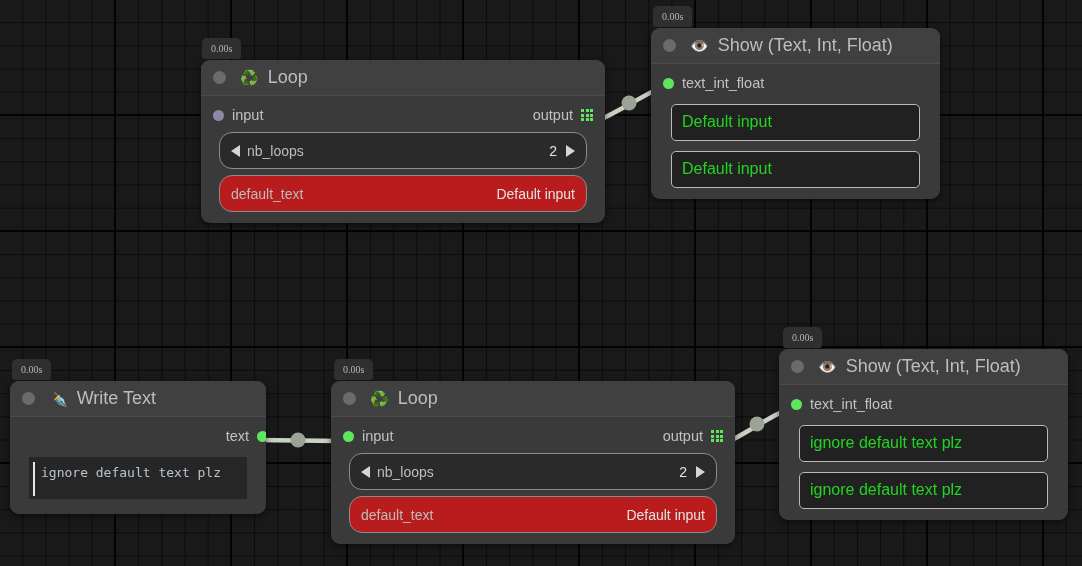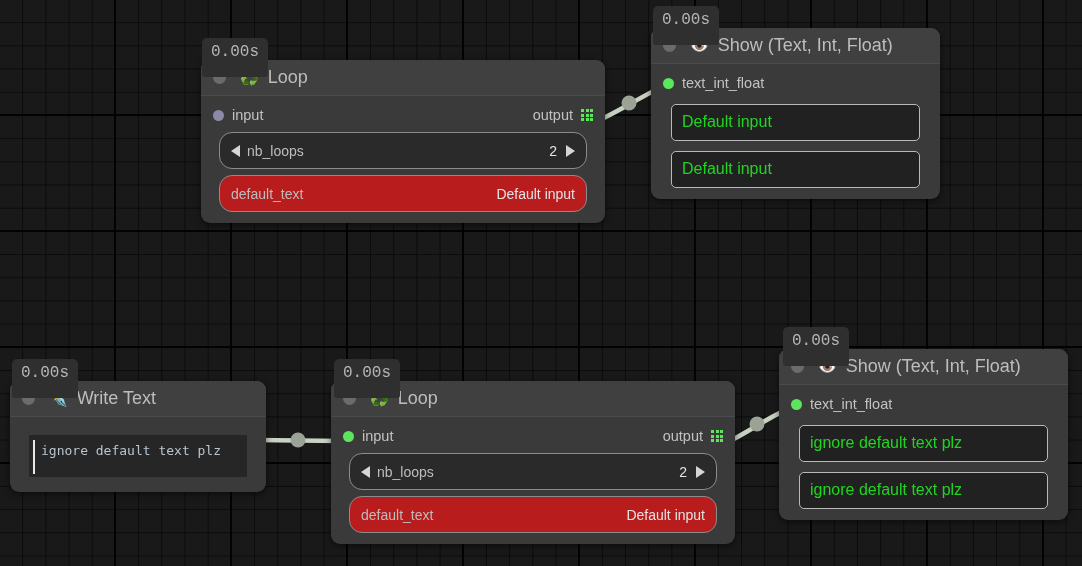--- a/index.html
+++ b/index.html
@@ -69,24 +69,24 @@
   }
   .node-body {
     padding: 8px 10px 11px 10px;
   }
 
   
   .timer {
     position: absolute;
     background: #2f2f2f;
     color: #b6b6b6;
-    font-family: Liberation Mono, monospace;
-    font-size: 16px;
+    font-family: Liberation Serif, serif;
+    font-size: 10px;
     line-height: 1;
-    padding: 6px 9px 17px 9px;
+    padding: 6px 9px 5px 9px;
     border-radius: 5px 5px 3px 3px;
     z-index: 2;
   }
 
   
   .port-row {
     display: flex;
     align-items: center;
     height: 22px;
     padding: 0 2px;
@@ -268,20 +268,25 @@
 
   <div class="timer" style="left:12px; top:359px;">0.00s</div>
 
   <div class="node" style="left:10px; top:381px; width:256px;">
     <div class="node-header">
       <span class="hdr-dot"></span>
       <span class="hdr-icon">✒️</span>
       <span class="hdr-title">Write Text</span>
     </div>
     <div class="node-body">
+      <div class="port-row" style="padding-right:0;">
+        <span class="spacer"></span>
+        <span class="port-label right">text</span>
+        <span class="port-dot dot-green" style="margin-right:-12px;"></span>
+      </div>
       <div class="textarea">
         <span class="caret"></span>
         <span>ignore default text plz</span>
       </div>
     </div>
   </div>
 
   <div class="timer" style="left:334px; top:359px;">0.00s</div>
 
   <div class="node" style="left:331px; top:381px; width:404px;">

